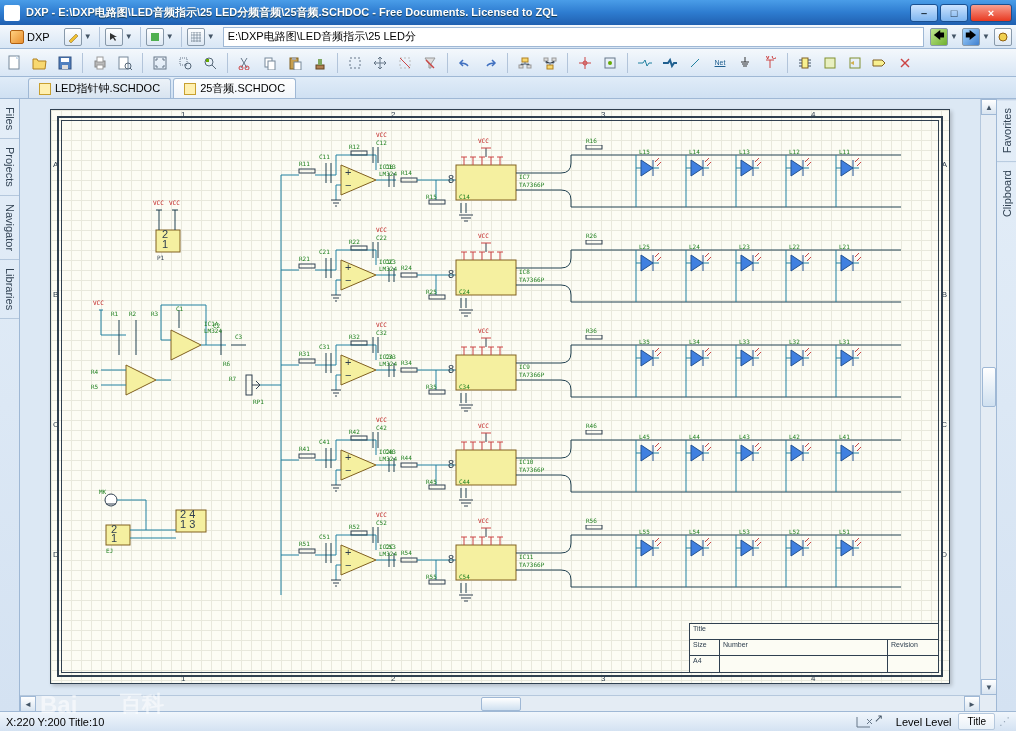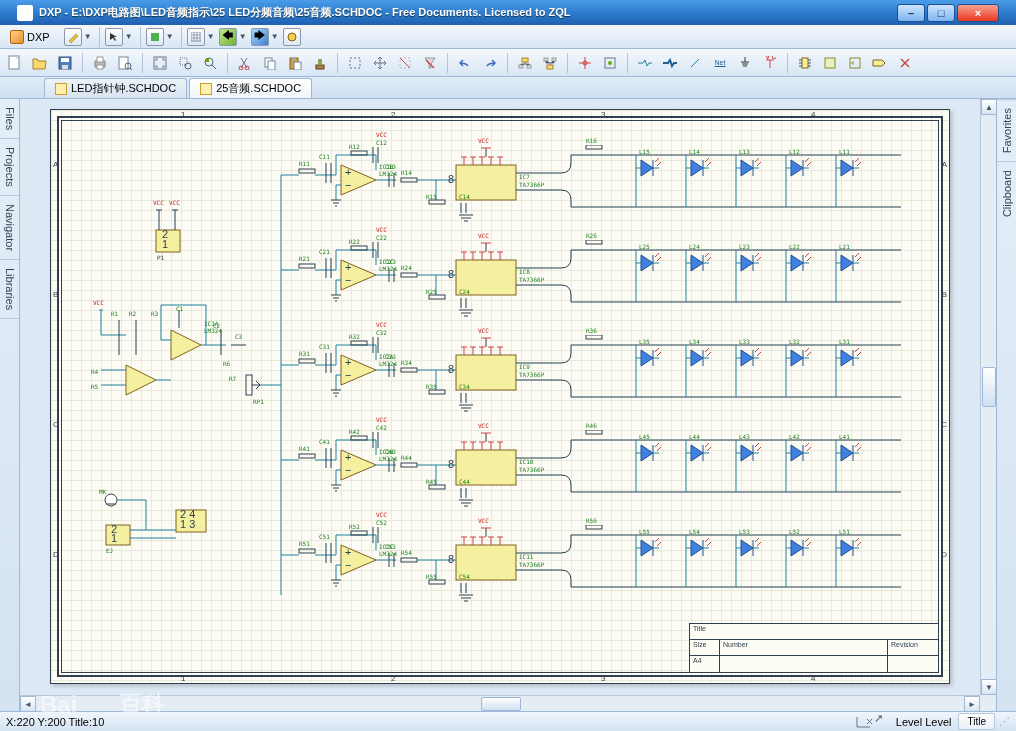--- a/index.html
+++ b/index.html
@@ -1,39 +1,39 @@
 <!DOCTYPE html>
 <html><head>
 <meta charset="utf-8">
 <style>
 * { margin: 0; padding: 0; box-sizing: border-box; font-family: Tahoma, sans-serif; font-size: 11px; }
 body { background: #d6e7f7; overflow: hidden; width: 1016px; height: 731px; }
 
-.titlebar { height: 25px; background: linear-gradient(180deg,#4a9de8 0%,#2e7cd0 50%,#2060b0 100%); display: flex; align-items: center; padding: 0 17px; color: #fff; }
+.titlebar { height: 25px; background: linear-gradient(180deg,#4a9de8 0%,#2e7cd0 50%,#2060b0 100%); display: flex; align-items: center; padding: 0 4px; color: #fff; }
 .titlebar-icon { width: 16px; height: 16px; background: #fff; margin-right: 6px; border-radius: 2px; }
 .titlebar-text { font-weight: bold; text-shadow: 0 1px 1px #134; flex: 1; white-space: nowrap; overflow: hidden; }
 .win-btns { display: flex; gap: 2px; }
 .win-btn { width: 28px; height: 18px; border: 1px solid #1a5090; background: linear-gradient(180deg,#cde4ff,#7eb5f0); border-radius: 3px; display: flex; align-items: center; justify-content: center; color: #234; font-weight: bold; cursor: default; }
 .win-close { width: 42px; background: linear-gradient(180deg,#f8a090,#e83820); color: #fff; }
 
 .menubar { height: 24px; background: linear-gradient(180deg,#f4f8fc,#d8e6f5); border-bottom: 1px solid #9fb8d5; display: flex; align-items: center; padding: 0 4px; gap: 2px; }
 .menu-home { display: flex; align-items: center; padding: 2px 6px; gap: 3px; }
 .menu-home-icon { width: 14px; height: 14px; background: linear-gradient(135deg,#ffd080,#e89030); border: 1px solid #b06010; border-radius: 2px; }
 .menu-item { padding: 3px 8px; cursor: default; }
 .menu-extras { margin-left: 6px; display: flex; align-items: center; gap: 2px; }
 .color-btn { width: 18px; height: 18px; border: 1px solid #89a; background: linear-gradient(180deg,#fff,#dde8f4); border-radius: 2px; display: flex; align-items: center; justify-content: center; }
 .drop-ar { width: 10px; font-size: 8px; color: #456; }
 .sep-v { width: 1px; height: 20px; background: #b2c4da; margin: 0 3px; }
 .path-field { flex: 1; height: 20px; border: 1px solid #9fb8d5; background: #fff; padding: 0 4px; display: flex; align-items: center; white-space: nowrap; overflow: hidden; margin: 0 4px; }
 
 .toolbar { height: 28px; background: linear-gradient(180deg,#f4f8fc,#d8e6f5); border-bottom: 1px solid #9fb8d5; display: flex; align-items: center; padding: 0 4px; gap: 3px; }
 .tbtn { width: 22px; height: 22px; border: 1px solid transparent; border-radius: 2px; display: flex; align-items: center; justify-content: center; cursor: default; }
 .tbtn svg { display: block; }
 
-.tabbar { height: 22px; background: linear-gradient(180deg,#e0ecf8,#cfe0f2); border-bottom: 1px solid #9fb8d5; display: flex; align-items: flex-end; padding-left: 44px; gap: 2px; }
+.tabbar { height: 22px; background: linear-gradient(180deg,#e0ecf8,#cfe0f2); border-bottom: 1px solid #9fb8d5; display: flex; align-items: flex-end; padding-left: 28px; gap: 2px; }
 .doc-tab { height: 20px; padding: 0 10px; display: flex; align-items: center; gap: 4px; background: linear-gradient(180deg,#fefefe,#f0f5fa); border: 1px solid #9fb8d5; border-bottom: none; border-radius: 3px 3px 0 0; cursor: default; }
 .doc-tab.inactive { background: linear-gradient(180deg,#ecf2f8,#d8e4f0); }
 .doc-tab-icon { width: 12px; height: 12px; background: #fff0b0; border: 1px solid #c8a030; }
 
 .main { display: flex; height: 612px; background: #e8f0fa; }
 .side-panels { width: 20px; background: linear-gradient(180deg,#e4eef8,#d4e2f2); border-right: 1px solid #9fb8d5; display: flex; flex-direction: column; }
 .side-panels.right { border-right: none; border-left: 1px solid #9fb8d5; }
 .side-tab { writing-mode: vertical-rl; padding: 8px 3px; color: #345; cursor: default; border-bottom: 1px solid #b5c8dd; }
 .side-panels.right .side-tab { writing-mode: vertical-lr; transform: rotate(180deg); }
 
@@ -107,20 +107,23 @@
       </div>
       <span class="drop-ar">▼</span>
     <div class="sep-v"></div>
     <div class="color-btn">
         <svg width="10" height="10">
           <path d="M0 0h10M0 3h10M0 6h10M0 9h10M0 0v10M3 0v10M6 0v10M9 0v10" stroke="#678" stroke-width="0.6"></path>
         </svg>
       </div>
       <span class="drop-ar">▼</span>
   </div>
+  <div class="path-field">
+      <span>E:\DXP电路图\LED音频指示\25 LED分</span>
+    </div>
   <div class="color-btn" style="background:linear-gradient(135deg,#c0e890,#70b030)">🡄</div>
     <span class="drop-ar">▼</span>
   <div class="color-btn" style="background:linear-gradient(135deg,#a8d8ff,#4080d0)">🡆</div>
     <span class="drop-ar">▼</span>
   <div class="color-btn">
       <svg width="10" height="10">
         <circle cx="5" cy="5" r="4" fill="#f0d050" stroke="#906010"></circle>
       </svg>
     </div>
 </div>

